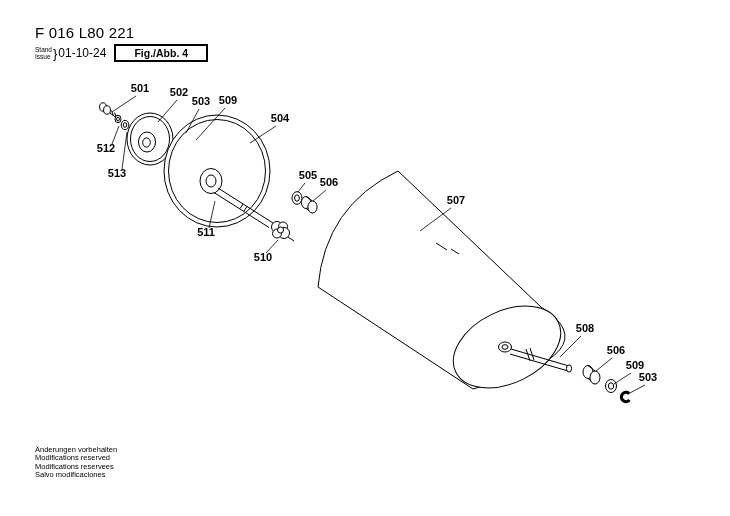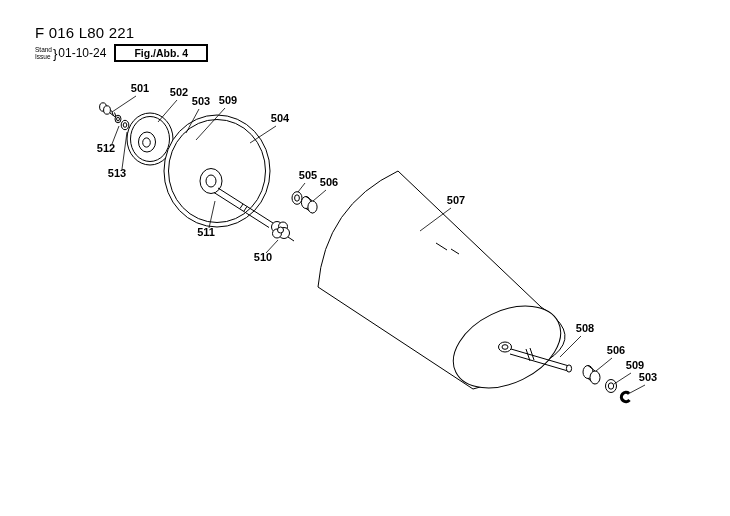--- a/index.html
+++ b/index.html
@@ -179,14 +179,20 @@
         <text x="585" y="332">508</text>
         <line x1="612" y1="358" x2="596" y2="371" class="leader"></line>
         <text x="616" y="354">506</text>
         <line x1="631" y1="373" x2="614" y2="384" class="leader"></line>
         <text x="635" y="369">509</text>
         <line x1="645" y1="385" x2="628" y2="394" class="leader"></line>
         <text x="648" y="381">503</text>
       </g>
   </svg>
 
+  <div class="footer">
+    <div>Änderungen vorbehalten</div>
+    <div>Modifications reserved</div>
+    <div>Modifications reservees</div>
+    <div>Salvo modificaciones</div>
+  </div>
 
 </div>
 
 </body></html>

